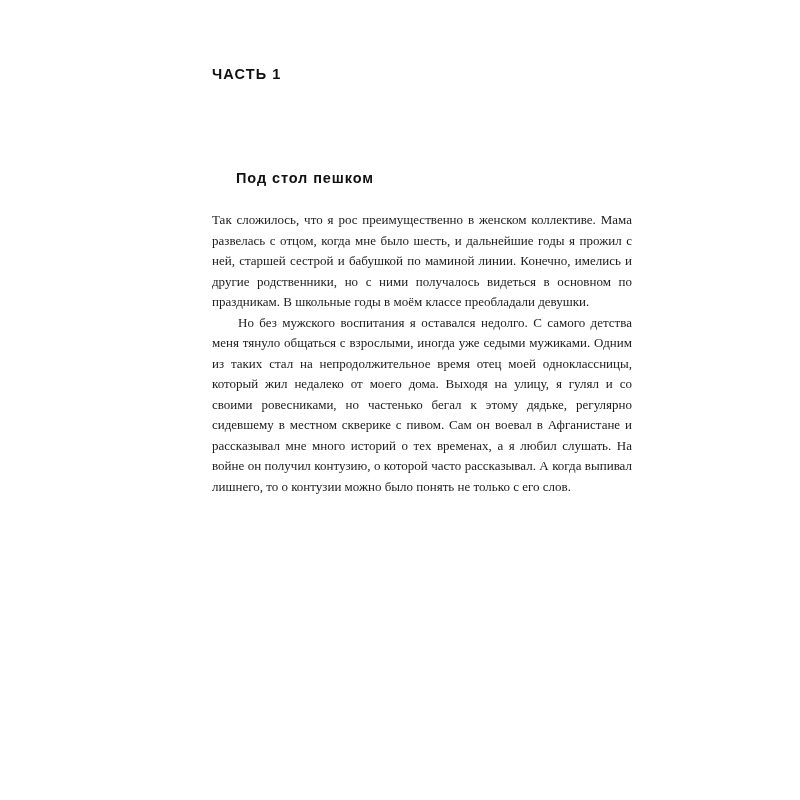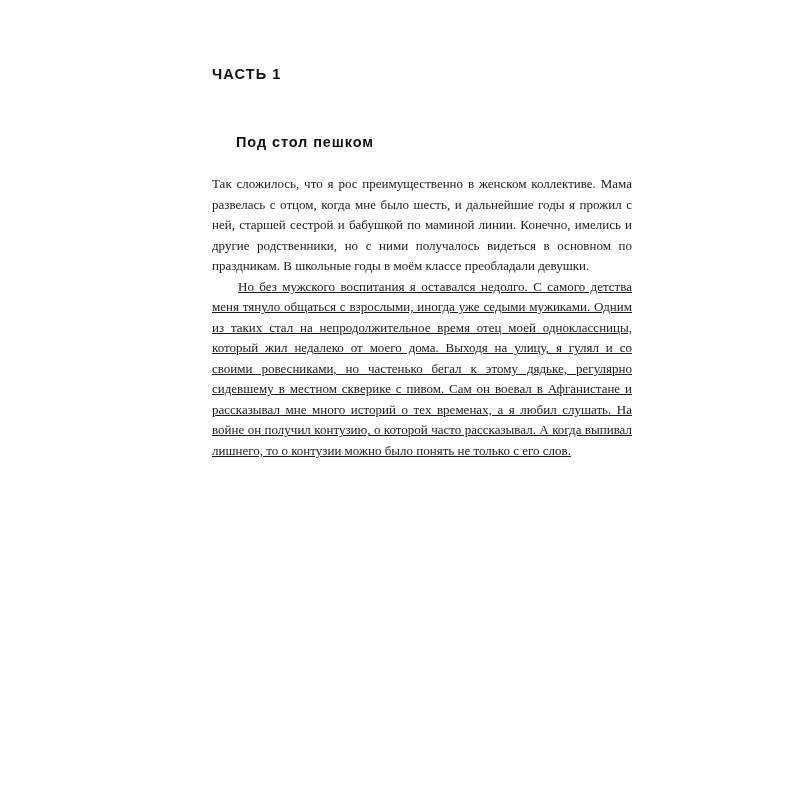--- a/index.html
+++ b/index.html
@@ -43,38 +43,37 @@
     color: #111111;
     margin-top: 18px;
     line-height: 1.05;
   }
   .section-title {
     font-family: "Liberation Sans", sans-serif;
     font-weight: bold;
     font-size: 14.5px;
     letter-spacing: 0.9px;
     color: #111111;
-    margin-top: 52px;
+    margin-top: 88px;
     margin-left: 24px;
   }
   .body-text {
     margin-top: 24px;
     font-family: "Liberation Serif", serif;
     font-size: 13px;
     line-height: 1.58;
     text-align: justify;
     color: #1b1b1b;
     hyphens: manual;
   }
   .body-text p {
     margin: 0;
   }
   .body-text p.indent {
     text-indent: 26px;
-    text-decoration: underline;
   }
 </style>
 </head>
 <body>
 
 <div class="page">
   <div class="content">
 
     <div class="part-label">ЧАСТЬ 1</div>
 

